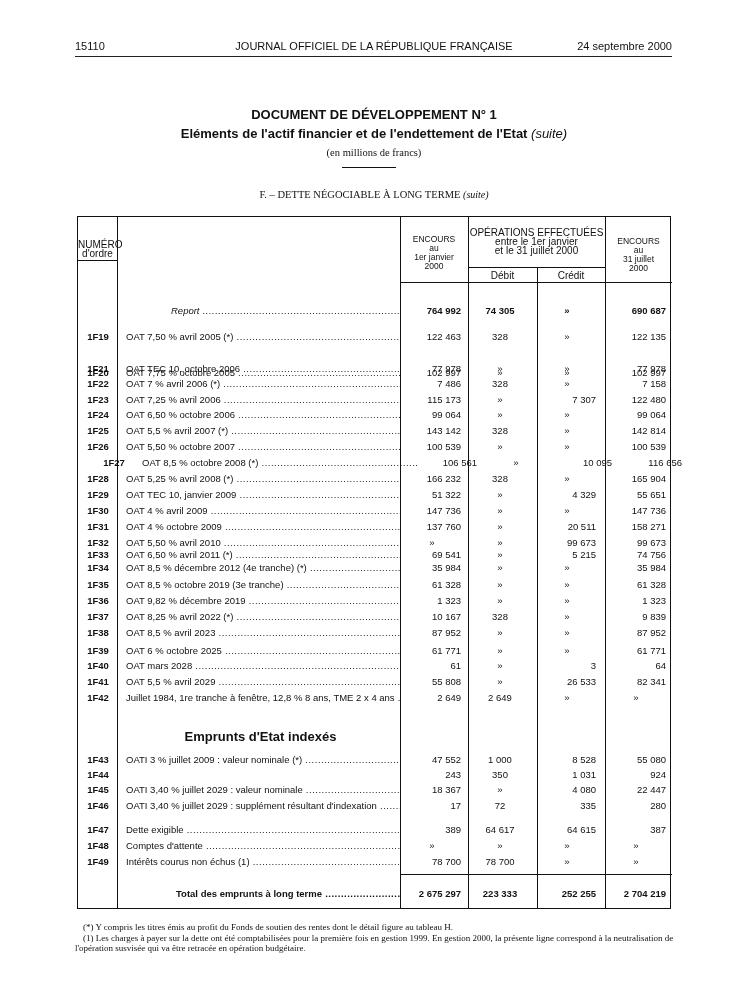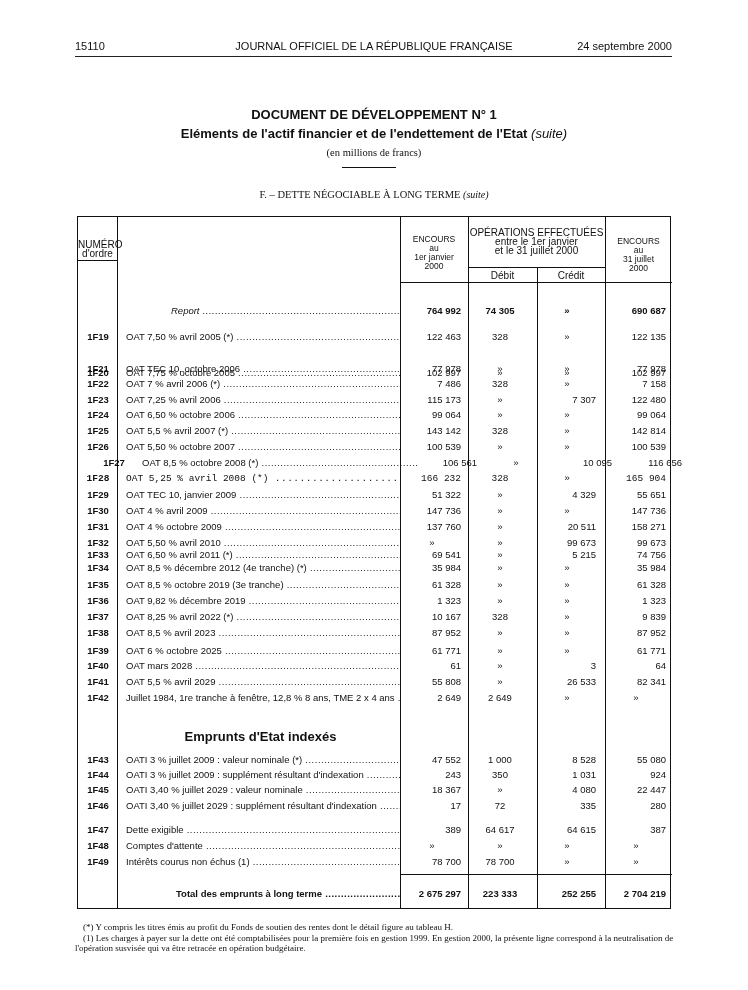--- a/index.html
+++ b/index.html
@@ -160,21 +160,21 @@
         <div class="val c4">100 539</div>
       </div>
       <div style="position: absolute; left: 16px; width: 594px; height: 12px; top: 240px;">
         <div class="num">1F27</div>
         <div class="desc">OAT 8,5 % octobre 2008 (*)</div>
         <div class="val c1">106 561</div>
         <div class="val c2">»</div>
         <div class="val c3">10 095</div>
         <div class="val c4">116 656</div>
       </div>
-      <div style="position: absolute; left: 0px; width: 594px; height: 12px; top: 256px; font-family: Liberation Mono, monospace;">
+      <div style="position: absolute; left: 0px; width: 594px; height: 12px; top: 256px;">
         <div class="num">1F28</div>
         <div class="desc">OAT 5,25 % avril 2008 (*)</div>
         <div class="val c1">166 232</div>
         <div class="val c2">328</div>
         <div class="val c3 ctr">»</div>
         <div class="val c4">165 904</div>
       </div>
       <div style="position: absolute; left: 0px; width: 594px; height: 12px; top: 272px;">
         <div class="num">1F29</div>
         <div class="desc">OAT TEC 10, janvier 2009</div>
@@ -295,21 +295,20 @@
       <div style="position: absolute; left: 0px; width: 594px; height: 12px; top: 537px;">
         <div class="num">1F43</div>
         <div class="desc">OATI 3 % juillet 2009 : valeur nominale (*)</div>
         <div class="val c1">47 552</div>
         <div class="val c2">1 000</div>
         <div class="val c3">8 528</div>
         <div class="val c4">55 080</div>
       </div>
       <div style="position: absolute; left: 0px; width: 594px; height: 12px; top: 552px;">
         <div class="num">1F44</div>
-        <div class="desc">OATI 3 % juillet 2009 : supplément résultant d'indexation</div>
         <div class="val c1">243</div>
         <div class="val c2">350</div>
         <div class="val c3">1 031</div>
         <div class="val c4">924</div>
       </div>
       <div style="position: absolute; left: 0px; width: 594px; height: 12px; top: 567px;">
         <div class="num">1F45</div>
         <div class="desc">OATI 3,40 % juillet 2029 : valeur nominale</div>
         <div class="val c1">18 367</div>
         <div class="val c2">»</div>

